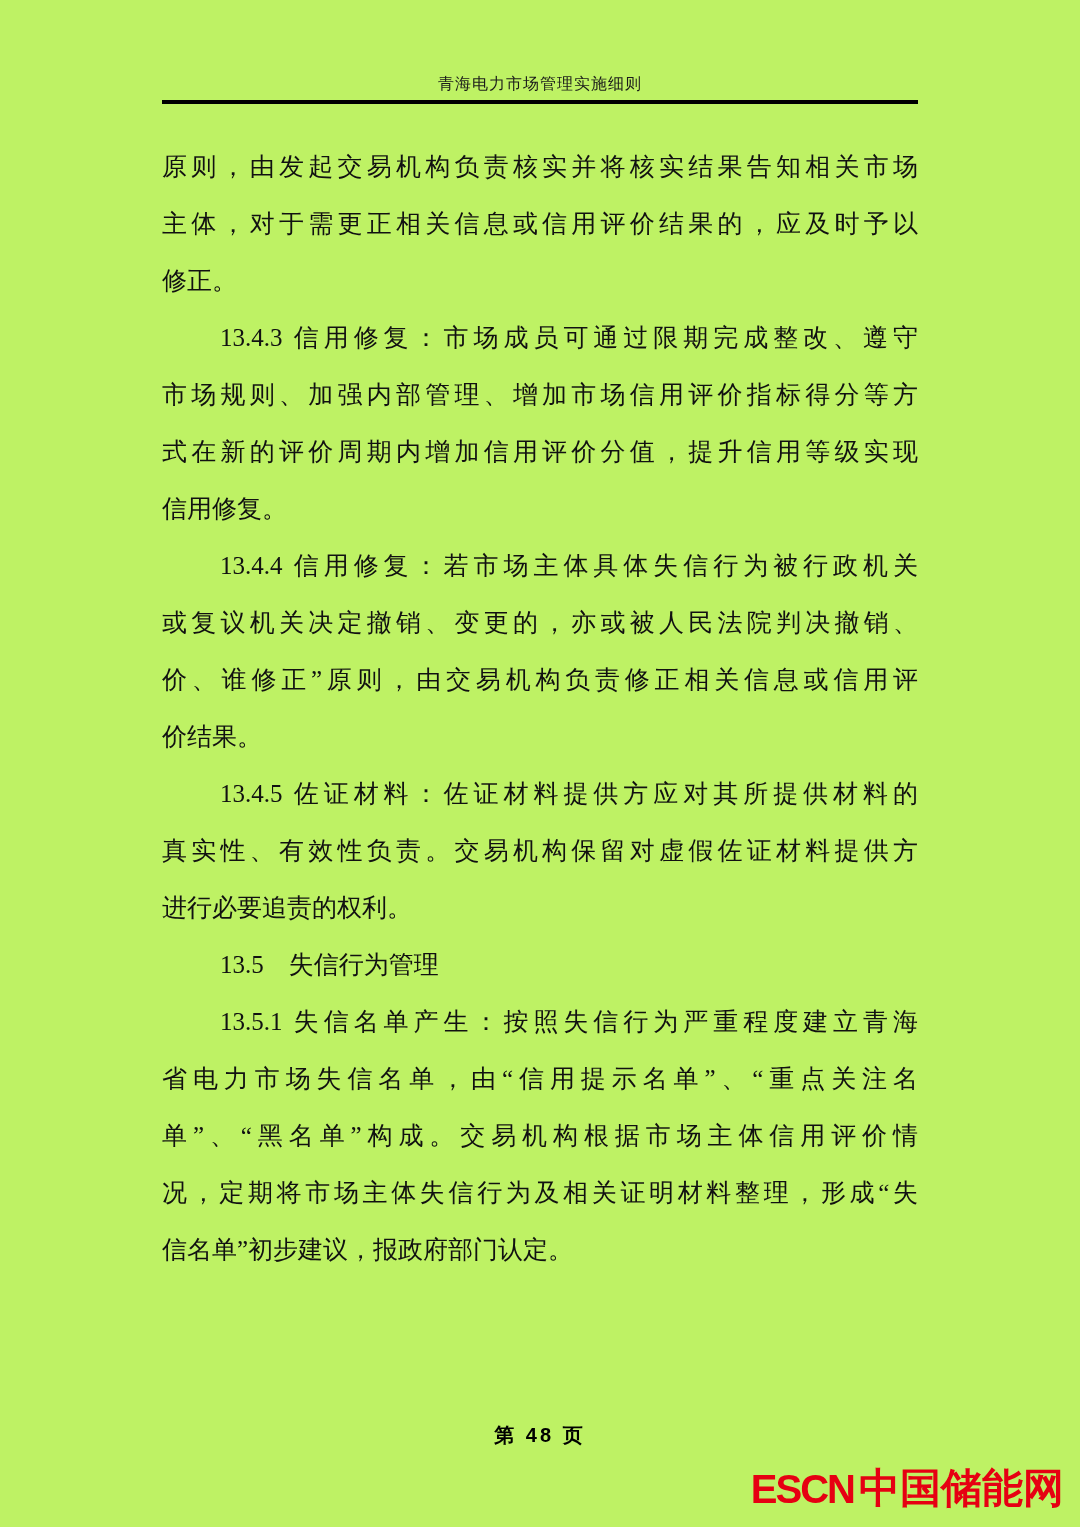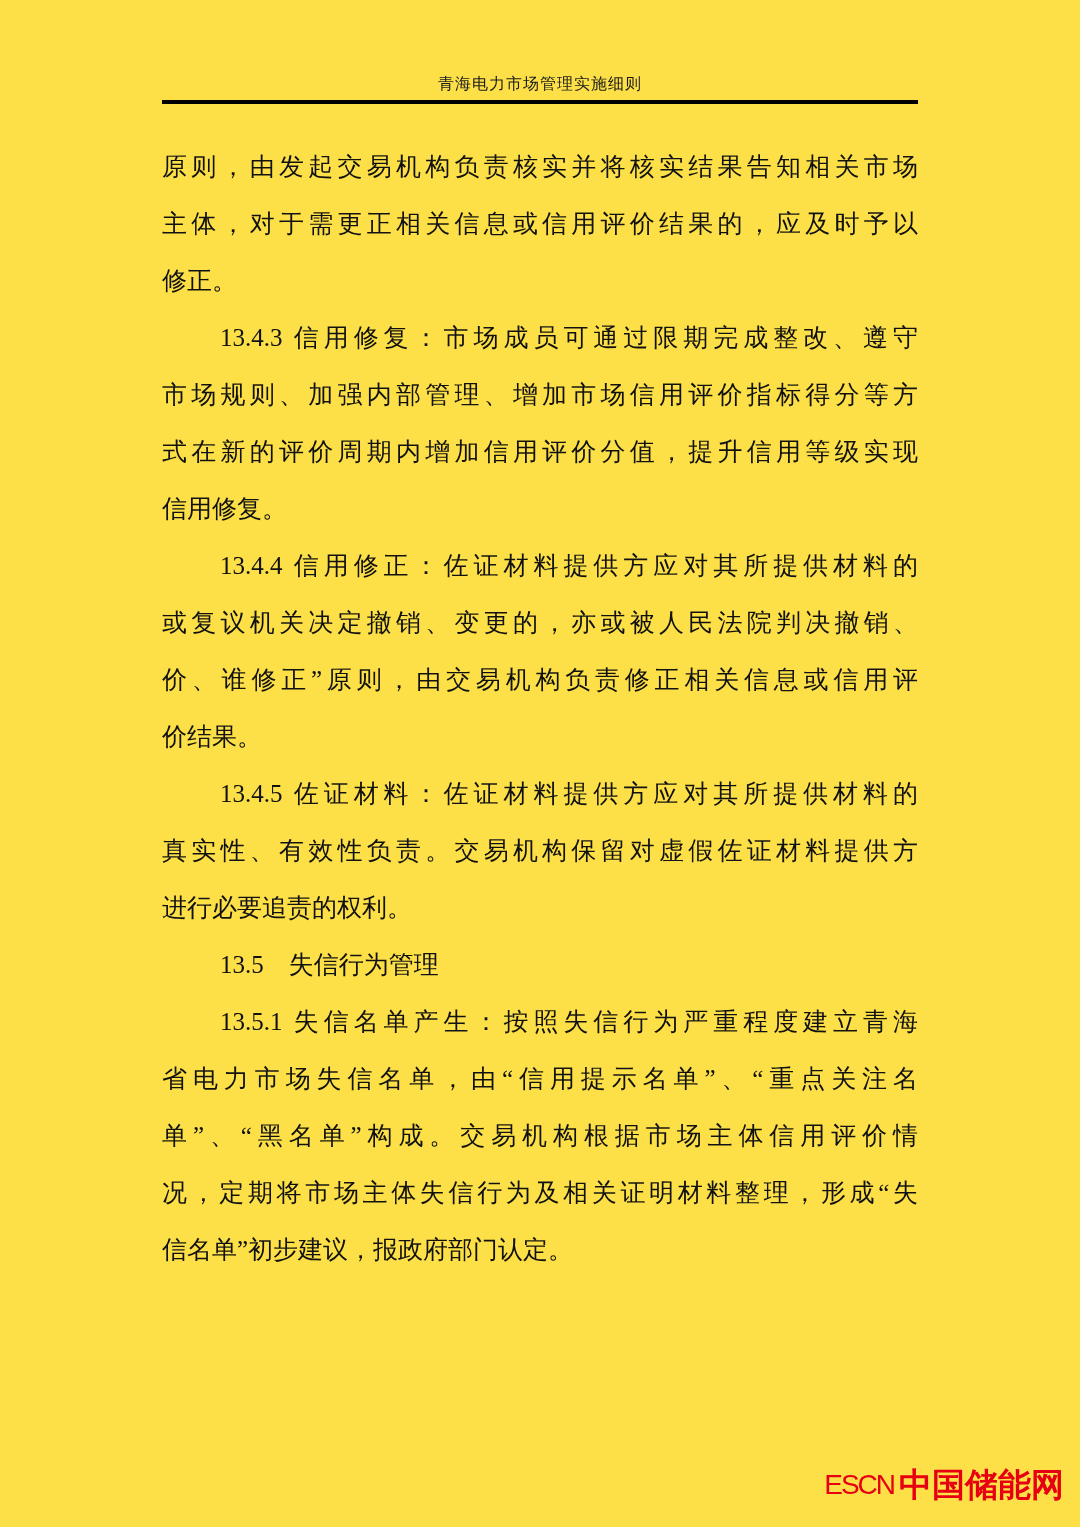--- a/index.html
+++ b/index.html
@@ -4,21 +4,21 @@
 <style>
   html, body {
     margin: 0;
     padding: 0;
     background: #ffffff;
   }
   .page {
     position: relative;
     width: 1080px;
     height: 1527px;
-    background: #fde047;
+    background: #bef264;
     overflow: hidden;
     font-family: "Liberation Serif", "DejaVu Serif", serif;
     color: #111111;
   }
   
   .header {
     position: absolute;
     left: 162px;
     top: 0;
     width: 756px;
@@ -81,29 +81,29 @@
     position: absolute;
     top: 1468px;
     right: 16px;
     display: flex;
     align-items: center;
     color: #e60012;
     white-space: nowrap;
   }
   .logo-en {
     font-family: "Liberation Sans", "DejaVu Sans", sans-serif;
-    font-weight: 400;
-    font-size: 28px;
+    font-weight: 700;
+    font-size: 40px;
     line-height: 1;
     letter-spacing: -2px;
   }
   .logo-cn {
     font-family: "Liberation Sans", "DejaVu Sans", sans-serif;
     font-weight: 700;
-    font-size: 33px;
+    font-size: 41px;
     line-height: 1;
     margin-left: 5px;
   }
 </style>
 </head>
 <body>
 
 <div class="page">
 
   <div class="header">
@@ -111,34 +111,37 @@
   </div>
 
   <div class="content">
     <div class="line fill">原则，由发起交易机构负责核实并将核实结果告知相关市场</div>
     <div class="line fill">主体，对于需更正相关信息或信用评价结果的，应及时予以</div>
     <div class="line end">修正。</div>
     <div class="line fill indent">13.4.3 信用修复：市场成员可通过限期完成整改、遵守</div>
     <div class="line fill">市场规则、加强内部管理、增加市场信用评价指标得分等方</div>
     <div class="line fill">式在新的评价周期内增加信用评价分值，提升信用等级实现</div>
     <div class="line end">信用修复。</div>
-    <div class="line fill indent">13.4.4 信用修正：佐证材料提供方应对其所提供材料的</div>
+    <div class="line fill indent">13.4.4 信用修复：若市场主体具体失信行为被行政机关</div>
     <div class="line fill">或复议机关决定撤销、变更的，亦或被人民法院判决撤销、</div>
     <div class="line fill">价、谁修正”原则，由交易机构负责修正相关信息或信用评</div>
     <div class="line end">价结果。</div>
     <div class="line fill indent">13.4.5 佐证材料：佐证材料提供方应对其所提供材料的</div>
     <div class="line fill">真实性、有效性负责。交易机构保留对虚假佐证材料提供方</div>
     <div class="line end">进行必要追责的权利。</div>
     <div class="line end indent">13.5　失信行为管理</div>
     <div class="line fill indent">13.5.1 失信名单产生：按照失信行为严重程度建立青海</div>
     <div class="line fill">省电力市场失信名单，由“信用提示名单”、“重点关注名</div>
     <div class="line fill">单”、“黑名单”构成。交易机构根据市场主体信用评价情</div>
     <div class="line fill">况，定期将市场主体失信行为及相关证明材料整理，形成“失</div>
     <div class="line end">信名单”初步建议，报政府部门认定。</div>
   </div>
 
+  <div class="footer">
+    <span class="page-number">第 48 页</span>
+  </div>
 
   <div class="logo">
     <span class="logo-en">ESCN</span>
     <span class="logo-cn">中国储能网</span>
   </div>
 
 </div>
 
 </body></html>

